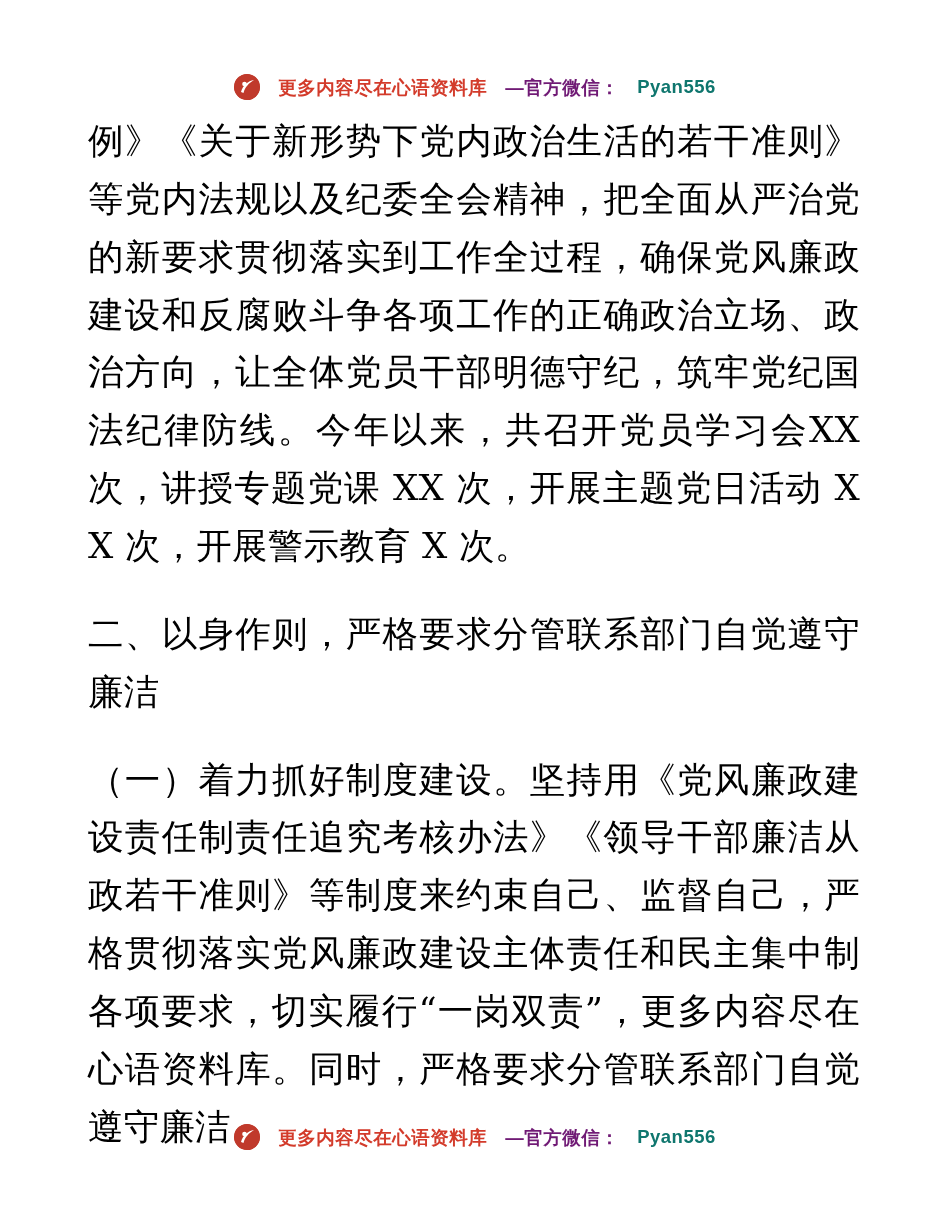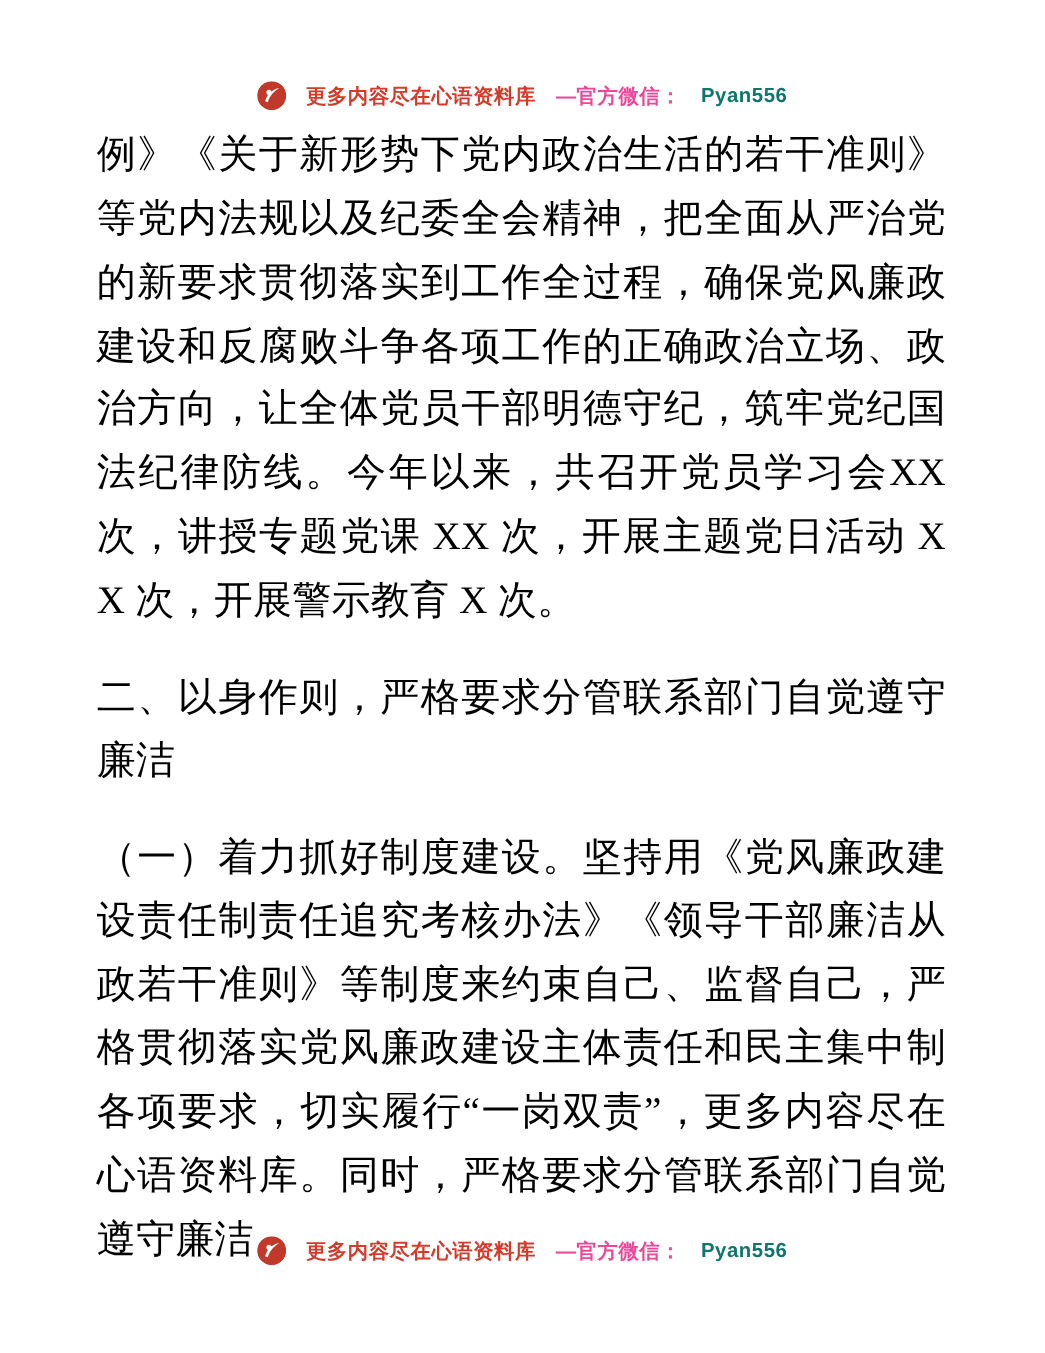--- a/index.html
+++ b/index.html
@@ -42,40 +42,39 @@
     width: 26px;
     height: 26px;
     border-radius: 50%;
     background: #c0392b;
     flex: 0 0 auto;
     overflow: hidden;
   }
   .promo-logo svg { display: block; }
 
   .promo-text-main { color: #d33b2b; }
-  .promo-text-sub  { color: #ec4899; }
+  .promo-text-sub  { color: #701a75; }
   .promo-text-id   { color: #0f766e; }
 
   
   .content {
     position: absolute;
     left: 88px;
     top: 112px;
     width: 772px;
   }
   p {
     margin: 0;
     font-size: 35.5px;
     line-height: 1.63;
     color: #000000;
     text-align: justify;
     text-justify: inter-ideograph;
     letter-spacing: 0.2px;
     word-break: break-all;
-    font-family: Liberation Serif, serif;
   }
   p.para-indent { text-indent: 0; }
   p.gap-before-lg { margin-top: 30px; }
 </style>
 </head>
 <body>
 
 <div class="page">
 
   <div class="promo promo-top">

